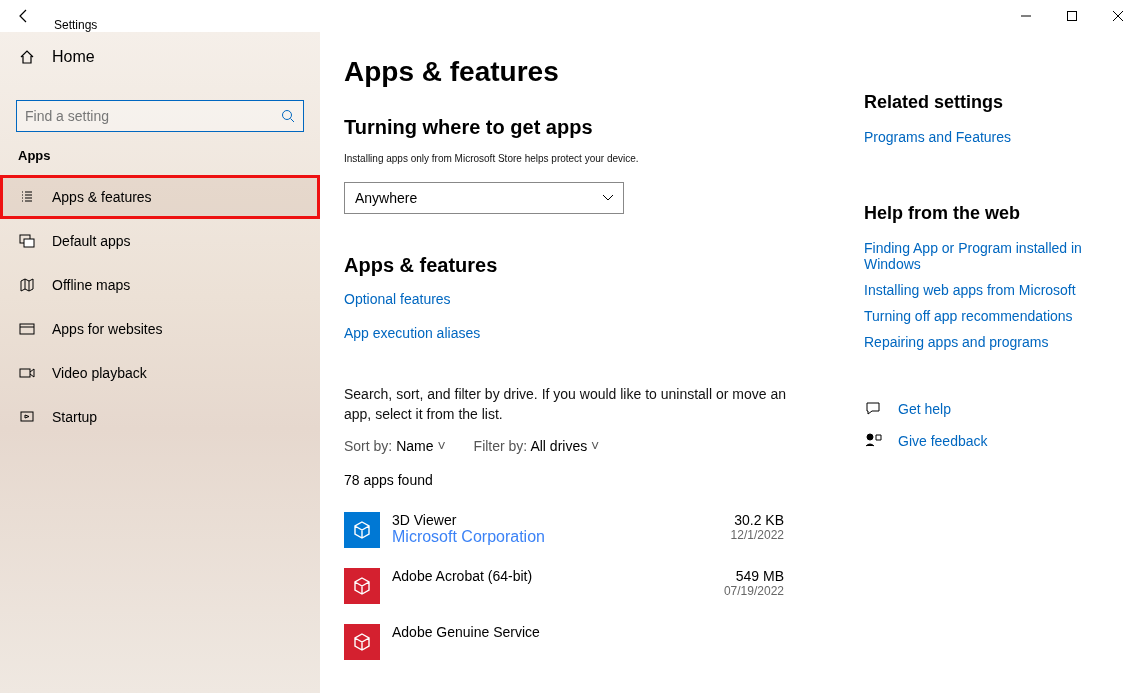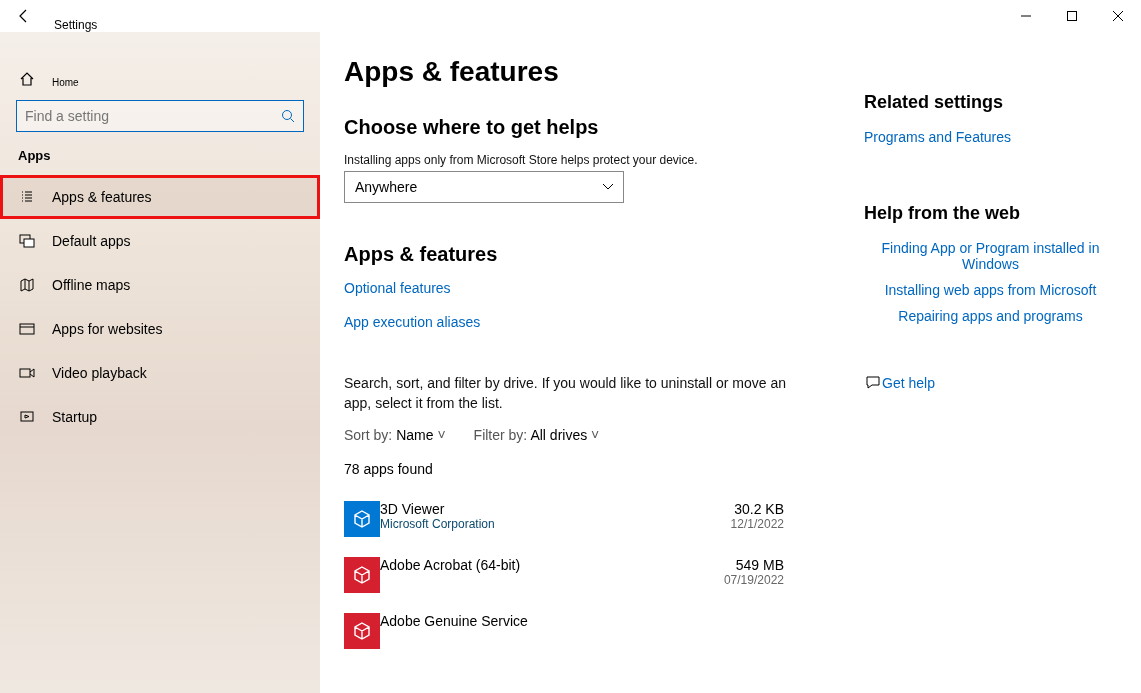--- a/index.html
+++ b/index.html
@@ -4,55 +4,55 @@
 <style>
   * { box-sizing: border-box; margin: 0; padding: 0; font-family: "Segoe UI", sans-serif; }
   body { width: 1141px; height: 693px; overflow: hidden; background: #fff; display: flex; flex-direction: column; }
   .titlebar { height: 32px; display: flex; align-items: flex-end; }
   .back-btn { width: 48px; height: 32px; display: flex; align-items: center; justify-content: center; font-size: 16px; }
   .title { font-size: 12px; margin-left: 6px; }
   .win-controls { margin-left: auto; display: flex; }
   .win-btn { width: 46px; height: 32px; display: flex; align-items: center; justify-content: center; font-size: 12px; }
   .body { display: flex; flex: 1; overflow: hidden; }
   .sidebar { width: 320px; padding-top: 16px; background: linear-gradient(180deg,#f5efe9 0%,#ece1d6 40%,#e6d8ce 60%,#efe8e1 100%); }
-  .home-row { display: flex; align-items: flex-end; gap: 16px; height: 40px; padding-left: 18px; font-size: 10px; }
+  .home-row { display: flex; align-items: flex-start; gap: 16px; height: 40px; padding-left: 18px; font-size: 16px; }
   .search-wrap { margin: 12px 16px 16px 16px; }
   .search-box { width: 100%; height: 32px; border: 1px solid #0067c0; display: flex; align-items: center; padding: 0 8px; background: rgba(255,255,255,.35); }
   .search-input { flex: 1; border: none; outline: none; font-size: 14px; background: transparent; }
   .search-input::placeholder { color: #777; }
   .section-label { font-size: 13px; font-weight: 600; margin: 8px 0 12px 18px; }
   .nav-item { display: flex; align-items: center; gap: 16px; height: 44px; padding-left: 18px; font-size: 14px; cursor: pointer; }
   .nav-item.highlight { outline: 3px solid #e11; outline-offset: -3px; background: rgba(200,170,150,.25); }
   .nav-icon { width: 18px; height: 18px; display: flex; align-items: center; justify-content: center; flex-shrink: 0; }
   .main { flex: 1; display: flex; padding: 24px 24px 0 24px; overflow-y: auto; }
   .content { width: 460px; margin-left: 0; }
   h1 { font-size: 28px; font-weight: 600; margin-bottom: 28px; }
   h2 { font-size: 20px; font-weight: 600; margin-bottom: 14px; }
-  .subtext { font-size: 12px; color: #111; margin-bottom: 4px; }
+  .subtext { font-size: 10px; color: #111; margin-bottom: 18px; }
   .dropdown { width: 280px; height: 32px; border: 1px solid #888; display: flex; align-items: center; justify-content: space-between; padding: 0 10px; font-size: 14px; cursor: pointer; margin-bottom: 40px; }
   .link { color: #0067c0; font-size: 14px; display: block; margin-bottom: 18px; cursor: pointer; }
   .instr { font-size: 14px; color: #111; margin-bottom: 14px; line-height: 1.4; margin-top: 44px; }
   .list-search { width: 280px; height: 32px; border: 1px solid #888; display: flex; align-items: center; padding: 0 8px; margin-bottom: 18px; }
   .list-search-input { flex: 1; border: none; outline: none; font-size: 14px; background: transparent; }
   .filters { display: flex; gap: 28px; font-size: 14px; color: #555; margin-bottom: 18px; }
   .filters b { color: #000; font-weight: 400; }
   .count { font-size: 14px; margin-bottom: 14px; }
-  .app-row { display: flex; align-items: flex-start; gap: 0; padding: 10px 0; width: 440px; }
+  .app-row { display: flex; align-items: flex-start; gap: 12px; padding: 10px 0; width: 440px; }
   .app-icon { width: 36px; height: 36px; background: #0078d4; display: flex; align-items: center; justify-content: center; color: #fff; font-size: 22px; flex-shrink: 0; }
   .app-info { flex: 1; }
   .app-name { font-size: 14px; }
-  .app-pub { font-size: 12px; color: #0c4a6e; }
+  .app-pub { font-size: 16px; color: #3b82f6; }
   .app-meta { text-align: right; }
   .app-size { font-size: 14px; }
   .app-date { font-size: 12px; color: #666; }
   .side-panel { flex: 1; padding-left: 60px; padding-top: 36px; }
   .side-head { font-size: 18px; font-weight: 600; margin-bottom: 16px; }
-  .help-links .link { margin-bottom: 10px; text-align: center; }
+  .help-links .link { margin-bottom: 10px; }
   .spacer-lg { height: 40px; }
-  .help-row { display: flex; align-items: center; margin-bottom: 14px; }
+  .help-row { display: flex; align-items: center; gap: 16px; margin-bottom: 14px; }
   .help-row .icon { width: 18px; font-size: 16px; }
   svg { display: block; }
 </style>
 </head>
 <body>
 
 <div class="titlebar">
   <div class="back-btn">
     <svg width="16" height="16" viewBox="0 0 16 16">
         <path d="M10 2 L4 8 L10 14" stroke="#000" stroke-width="1.2" fill="none"></path>
@@ -153,21 +153,21 @@
           </svg>
       </span>
       <span>Startup</span>
     </div>
   </div>
 
   <div class="main">
     <div class="content">
       <h1>Apps &amp; features</h1>
 
-      <h2>Choose where to get helps</h2>
+      <h2>Turning where to get apps</h2>
       <div class="subtext">Installing apps only from Microsoft Store helps protect your device.</div>
       <div class="dropdown">
         <span>Anywhere</span>
         <span>
             <svg width="10" height="6">
               <path d="M0 0 L5 5 L10 0" stroke="#000" fill="none"></path>
             </svg>
           </span>
       </div>
 
@@ -243,27 +243,38 @@
 
     <div class="side-panel">
       <div class="side-head">Related settings</div>
       <a class="link">Programs and Features</a>
 
       <div class="spacer-lg"></div>
       <div class="side-head">Help from the web</div>
       <div class="help-links" id="help-links">
           <a class="link">Finding App or Program installed in Windows</a>
           <a class="link">Installing web apps from Microsoft</a>
+          <a class="link">Turning off app recommendations</a>
           <a class="link">Repairing apps and programs</a>
         </div>
 
       <div class="spacer-lg"></div>
       <div class="help-row">
         <span class="icon">
           <svg width="18" height="18" viewBox="0 0 18 18">
               <path d="M3 3 h12 v8 h-7 l-4 3 v-3 h-1 z" stroke="#000" fill="none"></path>
             </svg>
         </span>
         <a class="link" style="margin:0">Get help</a>
       </div>
+      <div class="help-row">
+        <span class="icon">
+          <svg width="18" height="18" viewBox="0 0 18 18">
+              <circle cx="6" cy="5" r="3" stroke="#000" fill="#000"></circle>
+              <path d="M2 14 q4 -4 8 0" stroke="#000" fill="#000"></path>
+              <path d="M12 3 h5 v5 h-5 z" stroke="#000" fill="none"></path>
+            </svg>
+        </span>
+        <a class="link" style="margin:0">Give feedback</a>
+      </div>
     </div>
   </div>
 </div>
 
 </body></html>

